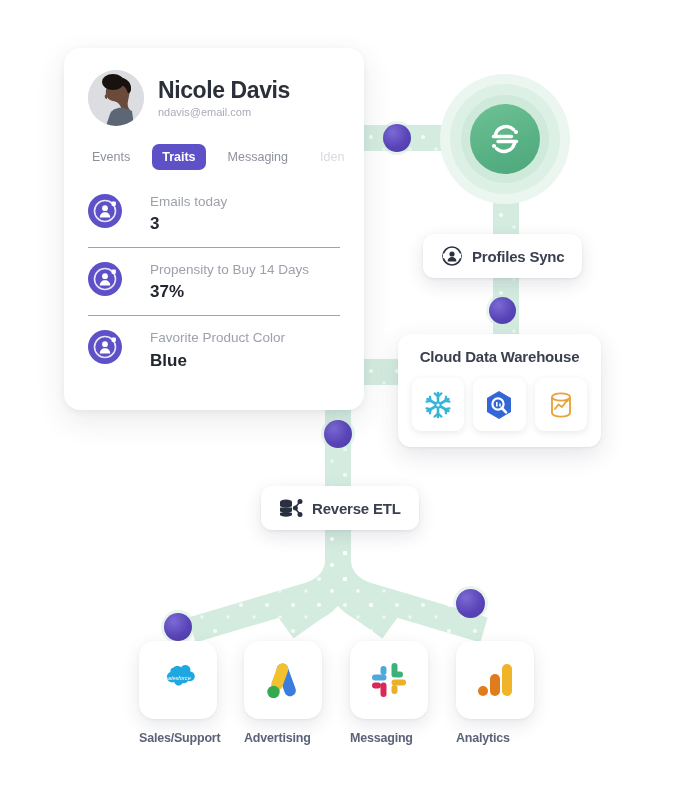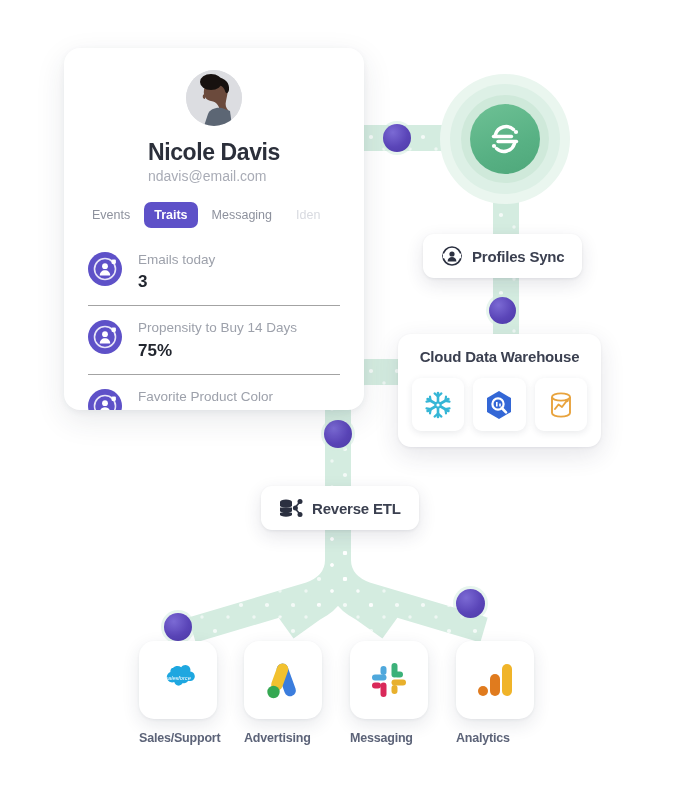--- a/index.html
+++ b/index.html
@@ -21,38 +21,38 @@
     box-shadow: 0 0 0 3px rgba(212,236,224,.55);
   }
 
   
   #profile-card {
     position: absolute; left: 64px; top: 48px; width: 300px; height: 362px;
     background: #fff; border-radius: 16px;
     box-shadow: 0 10px 30px rgba(40,45,70,.10), 0 2px 6px rgba(40,45,70,.06);
     padding: 22px 24px 0 24px; overflow: hidden;
   }
-  .p-head { display: flex; align-items: center; gap: 14px; flex-direction: column; }
+  .p-head { display: flex; align-items: center; gap: 14px; }
   .avatar {
     width: 56px; height: 56px; border-radius: 50%;
     background: #dcdde1; position: relative; overflow: hidden; flex: 0 0 auto;
   }
   .p-name { font-size: 23px; font-weight: bold; color: #2b2f3a; letter-spacing: -.4px; line-height: 1.1; }
-  .p-mail { font-size: 14px; color: #a9acb6; margin-top: 3px; }
-
-  .tabs { display: flex; align-items: center; gap: 4px; margin-top: 18px; margin-left: -6px; }
+  .p-mail { font-size: 11px; color: #a9acb6; margin-top: 3px; }
+
+  .tabs { display: flex; align-items: center; gap: 12px; margin-top: 18px; margin-left: -6px; }
   .tab {
     font-size: 12.5px; color: #8d919d; padding: 6px 10px; border-radius: 7px;
     white-space: nowrap;
   }
   .tab.active { background: #5e51c8; color: #fff; font-weight: bold; }
   .tab.faded { color: #d8dae0; }
 
   .traits { margin-top: 10px; }
-  .trait { display: flex; align-items: flex-start; gap: 16px; padding: 14px 0 13px 0; }
+  .trait { display: flex; align-items: flex-start; gap: 28px; padding: 14px 0 13px 0; }
   .trait + .trait { border-top: 1px solid #a3a3a3; }
   .t-icon { width: 34px; height: 34px; flex: 0 0 auto; }
   .t-label { font-size: 13.5px; color: #9da1ab; line-height: 1.2; }
   .t-value { font-size: 17px; font-weight: bold; color: #22262f; margin-top: 4px; }
 
   
   #segment-node { position: absolute; left: 440px; top: 74px; width: 130px; height: 130px; }
   .halo { position: absolute; border-radius: 50%; }
   .h1 { inset: 0; background: #eaf6ef; }
   .h2 { inset: 10px; background: #ddf0e6; }
@@ -191,21 +191,21 @@
           <svg viewBox="0 0 34 34" width="34" height="34">
             <circle cx="17" cy="17" r="17" fill="#5e51c8"></circle>
             <circle cx="17" cy="17" r="10.5" fill="none" stroke="#fff" stroke-width="1.6" opacity=".85"></circle>
             <circle cx="17" cy="14.2" r="2.9" fill="#fff"></circle>
             <path d="M11.8 23.4c0-3.2 2.3-5.2 5.2-5.2s5.2 2 5.2 5.2z" fill="#fff"></path>
             <rect x="23.5" y="7.5" width="4.4" height="4.4" rx="1.1" fill="#fff"></rect>
           </svg>
         </span>
         <div>
           <div class="t-label">Propensity to Buy 14 Days</div>
-          <div class="t-value">75%</div>
+          <div class="t-value">37%</div>
         </div>
       </div>
       <div class="trait">
         <span class="t-icon">
           <svg viewBox="0 0 34 34" width="34" height="34">
             <circle cx="17" cy="17" r="17" fill="#5e51c8"></circle>
             <circle cx="17" cy="17" r="10.5" fill="none" stroke="#fff" stroke-width="1.6" opacity=".85"></circle>
             <circle cx="17" cy="14.2" r="2.9" fill="#fff"></circle>
             <path d="M11.8 23.4c0-3.2 2.3-5.2 5.2-5.2s5.2 2 5.2 5.2z" fill="#fff"></path>
             <rect x="23.5" y="7.5" width="4.4" height="4.4" rx="1.1" fill="#fff"></rect>

